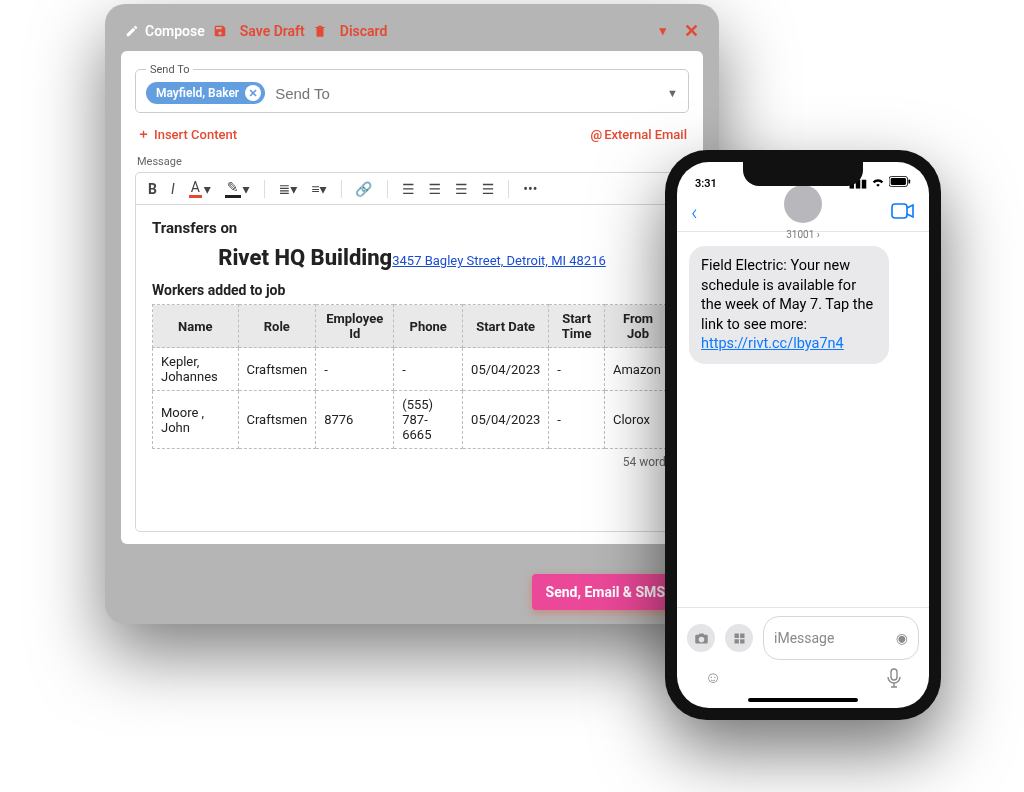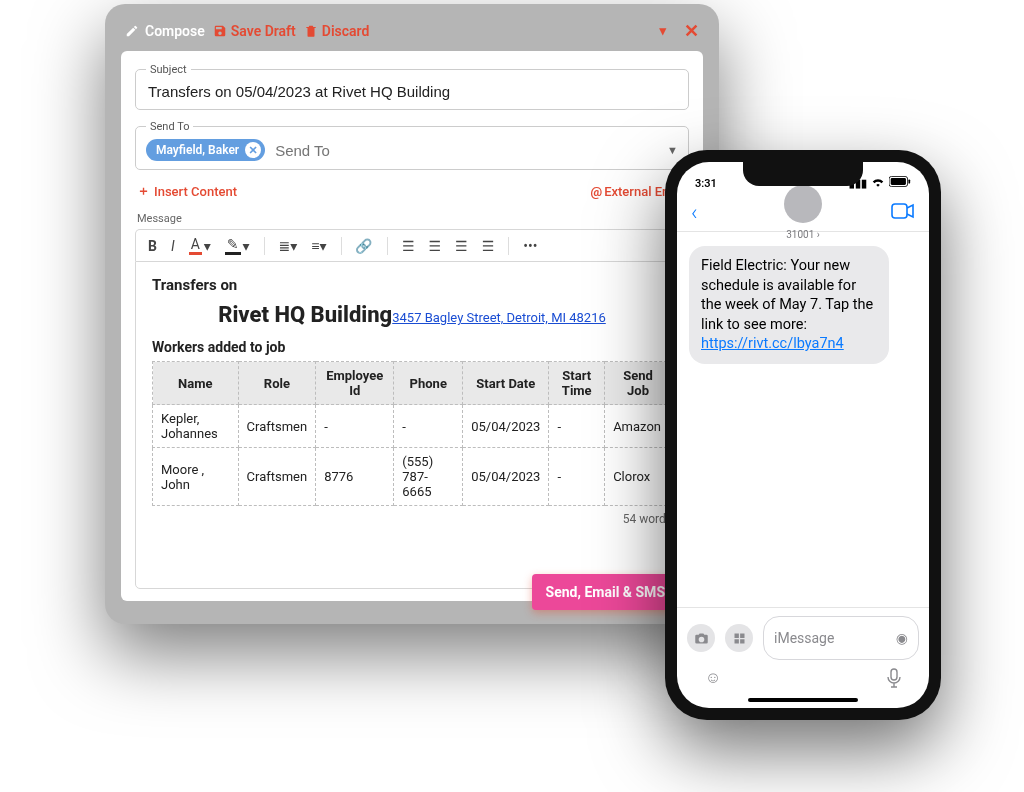--- a/index.html
+++ b/index.html
@@ -21,21 +21,21 @@
     padding:16px 16px 16px 16px;
     box-shadow:0 30px 70px rgba(0,0,0,0.5);
   }
   .topbar {
     display:flex; align-items:center; gap:8px;
     font-size:14px; font-weight:600;
     color:#e44a33;
     padding:0 4px 10px 4px;
   }
   .topbar .compose { color:#fff; display:flex; align-items:center; gap:6px; font-weight:600;}
-  .topbar .action { display:flex; align-items:center; gap:4px; cursor:pointer;}
+  .topbar .action { display:flex; align-items:center; gap:13px; cursor:pointer;}
   .topbar .spacer { flex:1;}
   .topbar svg { width:14px; height:14px;}
   .card {
     background:#fff;
     border-radius:6px;
     padding:12px 14px;
   }
   fieldset {
     border:1px solid #ccc; border-radius:5px;
     margin:0 0 10px 0; padding:6px 10px 8px 10px;
@@ -199,24 +199,20 @@
           <path d="M6 7h12v13a2 2 0 0 1-2 2H8a2 2 0 0 1-2-2V7zm3-4h6l1 2h4v2H4V5h4l1-2z"></path>
         </svg>
       <span>Discard</span>
     </span>
     <span class="spacer"></span>
     <span style="color:#e44a33;font-size:13px;cursor:pointer;">▾</span>
     <span style="color:#e44a33;font-size:18px;font-weight:700;cursor:pointer;margin-left:10px;">✕</span>
   </div>
 
   <div class="card">
-    <fieldset>
-      <legend>Subject</legend>
-      <input class="subject-input" value="Transfers on 05/04/2023 at Rivet HQ Building" style="">
-    </fieldset>
 
     <fieldset>
       <legend>Send To</legend>
       <div class="sendto-row">
         <span class="chip">
           <span>Mayfield, Baker</span>
           <span class="x">✕</span>
         </span>
         <input class="sendto-ph" placeholder="Send To" style="">
         <span class="dropdown-caret">▼</span>
@@ -268,21 +264,21 @@
       <div class="subhead">Workers added to job</div>
       <table class="wtable">
         <thead>
             <tr>
           <th>Name</th>
           <th>Role</th>
           <th>Employee Id</th>
           <th>Phone</th>
           <th>Start Date</th>
           <th>Start Time</th>
-          <th>Send Job</th>
+          <th>From Job</th>
         </tr>
           </thead>
         <tbody>
           <tr>
             <td>Kepler, Johannes</td>
             <td>Craftsmen</td>
             <td>-</td>
             <td>-</td>
             <td>05/04/2023</td>
             <td>-</td>

